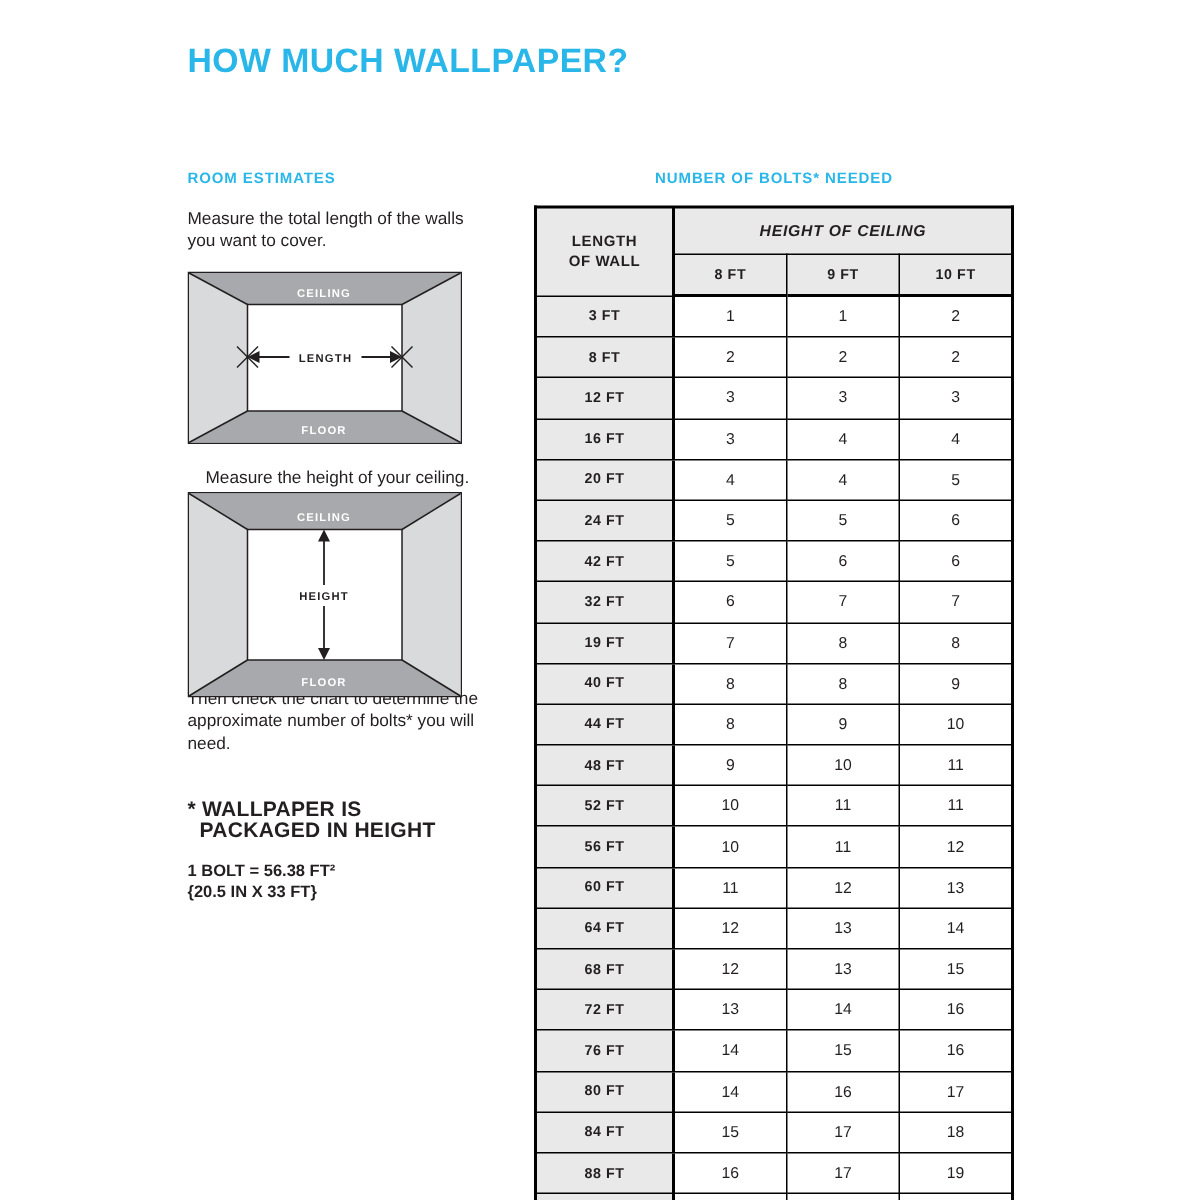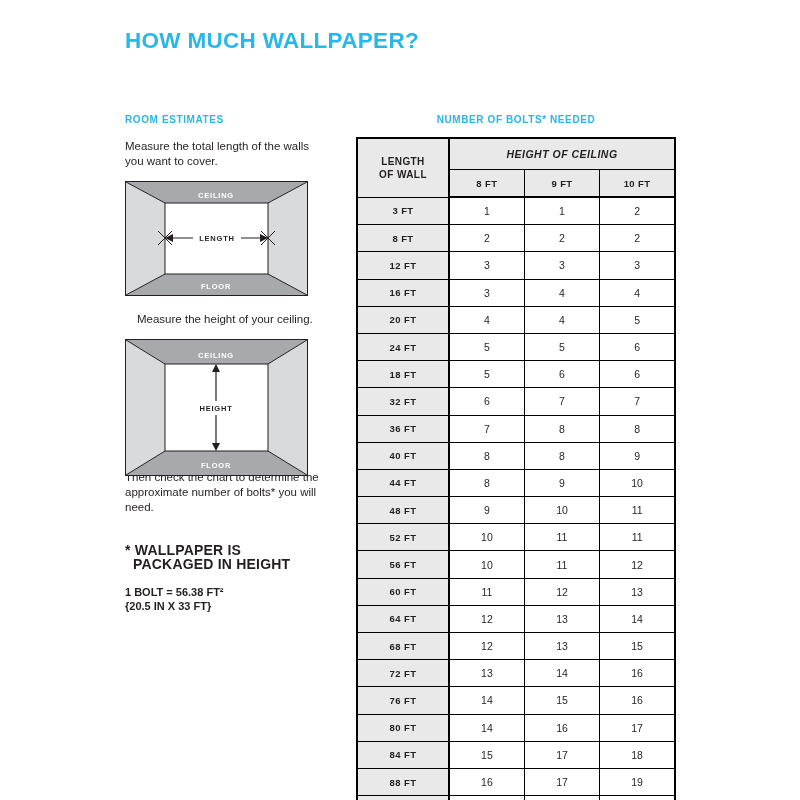--- a/index.html
+++ b/index.html
@@ -46,21 +46,21 @@
     letter-spacing: 0.6px;
     text-transform: uppercase;
     margin-bottom: 14px;
   }
   .para {
     font-size: 11.5px;
     line-height: 15px;
     color: #231f20;
     margin: 0 0 12px 0;
   }
-  .para.tight { margin-bottom: 12px; padding-left: 12px; }
+  .para.tight { margin-bottom: 1px; padding-left: 12px; }
 
   .diagram {
     width: 183px;
     height: 115px;
     position: relative;
     margin: 0 0 16px 0;
   }
   .diagram svg { display: block; }
 
   .note-block {
@@ -278,33 +278,33 @@
             <td class="val">4</td>
             <td class="val">5</td>
           </tr>
           <tr>
             <td class="rowhdr thick-right">24 FT</td>
             <td class="val">5</td>
             <td class="val">5</td>
             <td class="val">6</td>
           </tr>
           <tr>
-            <td class="rowhdr thick-right">18 FT</td>
+            <td class="rowhdr thick-right">42 FT</td>
             <td class="val">5</td>
             <td class="val">6</td>
             <td class="val">6</td>
           </tr>
           <tr>
             <td class="rowhdr thick-right">32 FT</td>
             <td class="val">6</td>
             <td class="val">7</td>
             <td class="val">7</td>
           </tr>
           <tr>
-            <td class="rowhdr thick-right">36 FT</td>
+            <td class="rowhdr thick-right">19 FT</td>
             <td class="val">7</td>
             <td class="val">8</td>
             <td class="val">8</td>
           </tr>
           <tr>
             <td class="rowhdr thick-right">40 FT</td>
             <td class="val">8</td>
             <td class="val">8</td>
             <td class="val">9</td>
           </tr>

